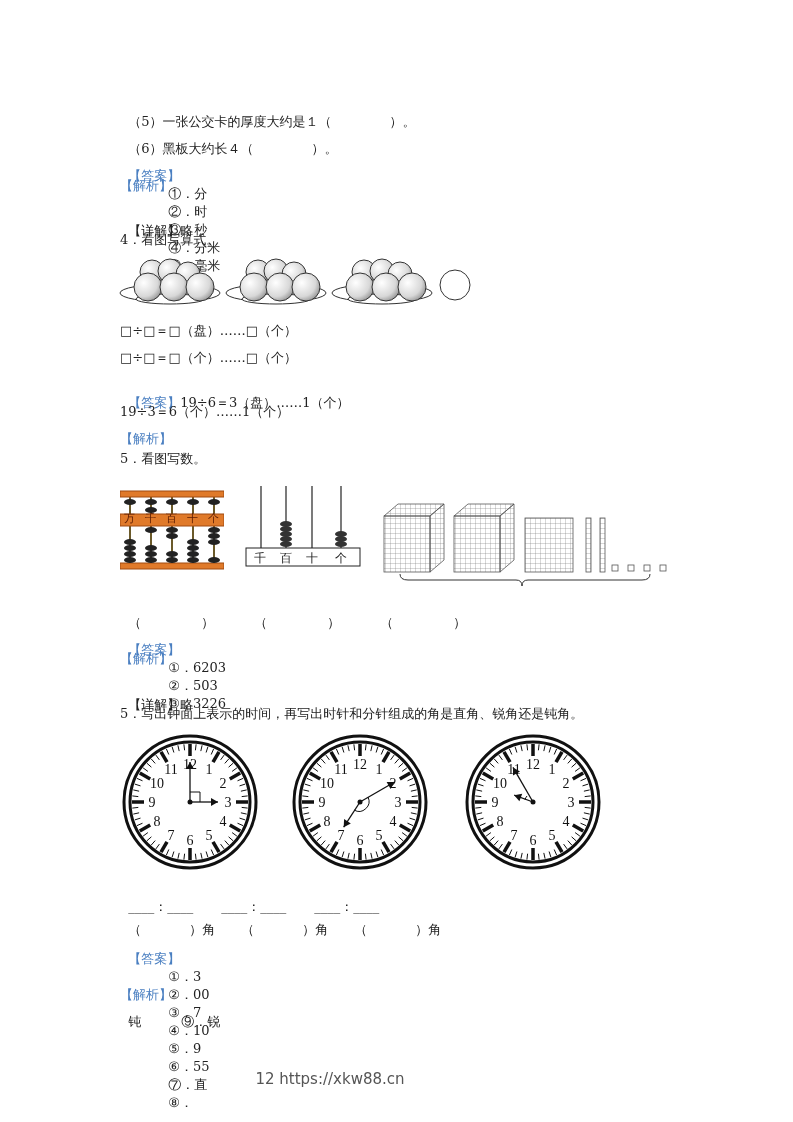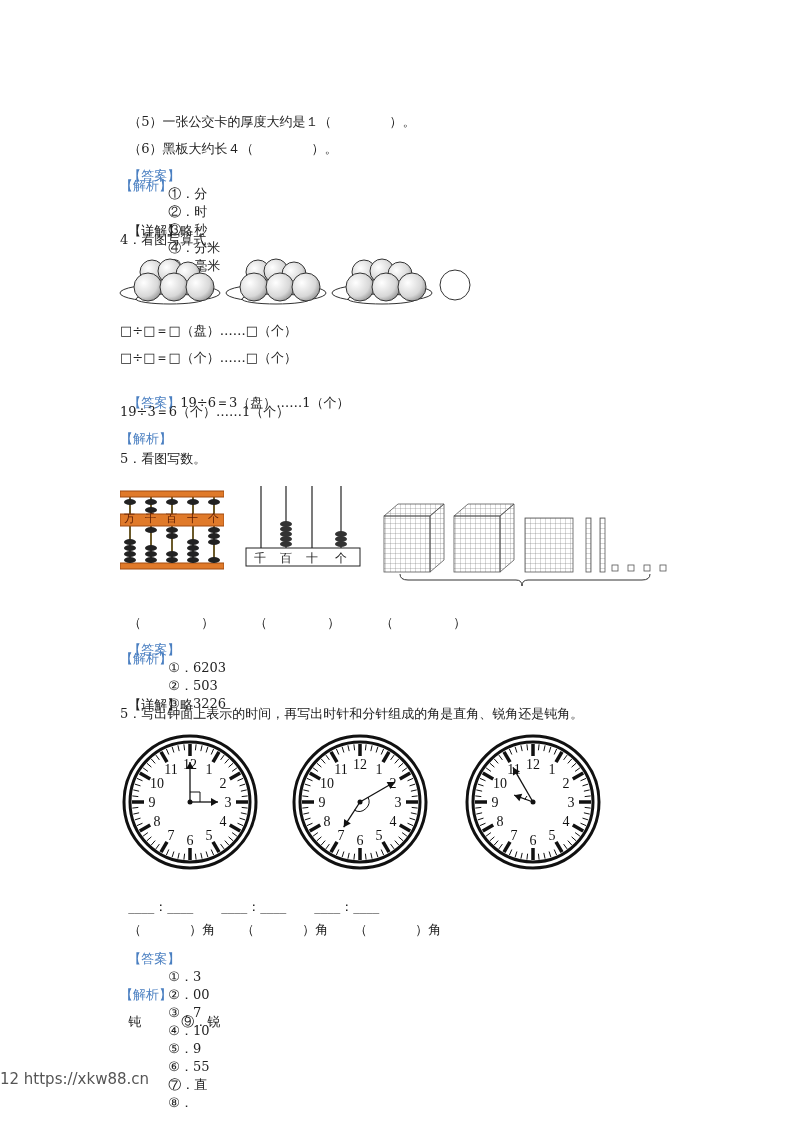--- a/index.html
+++ b/index.html
@@ -2,21 +2,21 @@
 <html><head>
 <meta charset="utf-8">
 <style>
   html, body { margin: 0; padding: 0; background: #ffffff; }
   body { width: 793px; height: 1122px; position: relative; overflow: hidden;
          font-family: "DejaVu Serif", "Liberation Serif", serif; color: #222; font-size: 13px; }
   .line { position: absolute; left: 120px; white-space: pre; line-height: 18px; }
   .tag-blue { color: #4a7fc1; }
   .ans-item { display: inline-block; margin-left: 40px; }
   .ans-item:first-of-type { margin-left: 32px; }
-  .footer { position: absolute; left: 0; width: 660px; top: 1070px; 
+  .footer { position: absolute; left: 0; width: 660px; top: 1070px; text-align: center;
             font-family: "DejaVu Sans", "Liberation Sans", sans-serif; font-size: 15px; color: #555; }
   svg { position: absolute; }
   .gap { display: inline-block; }
 </style>
 </head>
 <body>
 
 <div class="line" style="top:95px;">
   <span>（5）一张公交卡的厚度大约是１（</span><span>              </span><span>）。</span>
 </div>

